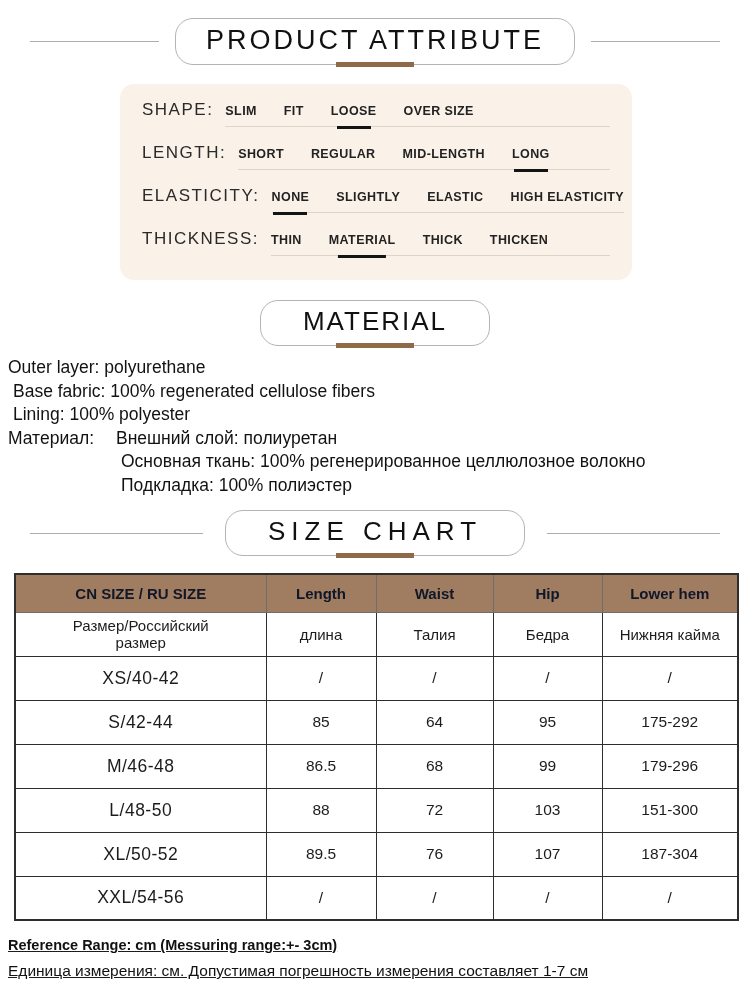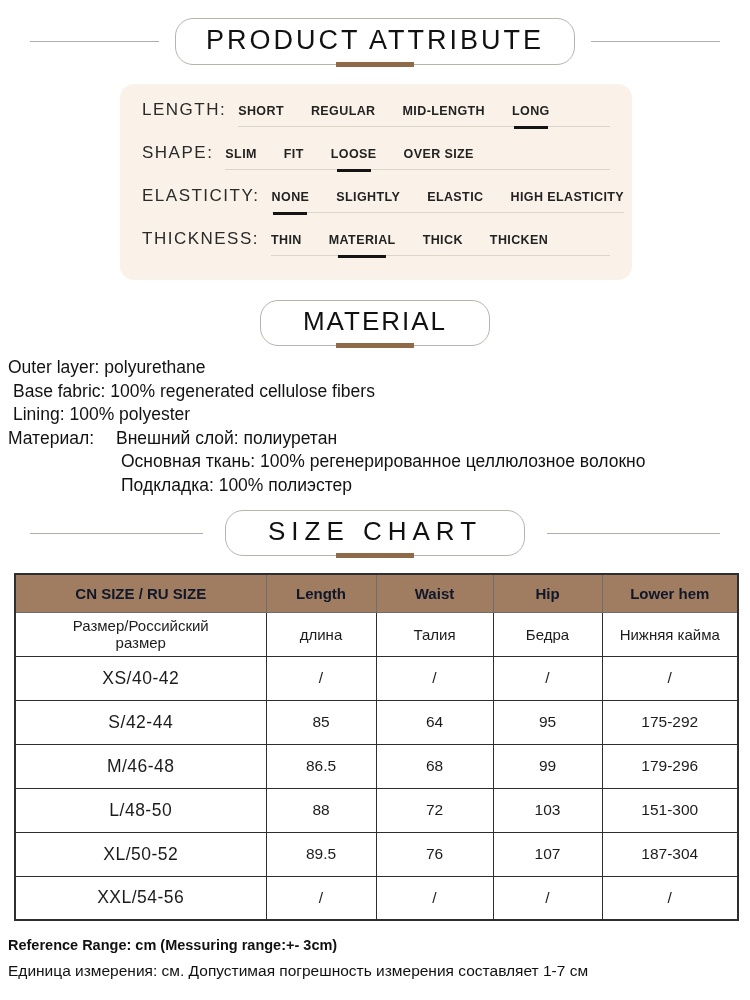--- a/index.html
+++ b/index.html
@@ -52,57 +52,57 @@
     vertical-align:middle; font-weight:normal; }
   .size-table tr.head th { background:#a07c60; color:#0f172a; font-weight:bold;
     font-size:15px; height:38px; border-color:#6e6e6e; border-top-color:#2e2e2e; }
   .size-table tr.subhead th { font-size:15px; height:44px; line-height:17px; }
   .size-table tr.subhead th .wrap { display:inline-block; max-width:170px; }
   .size-table td { height:44px; font-size:15.5px; }
   .size-table td.size-col { font-size:17.5px; letter-spacing:0.5px; }
   .size-table { border:2px solid #2e2e2e; }
 
   
-  .footer-notes { margin:16px 0 0 8px; }
+  .footer-notes { margin:16px 0 0 8px;text-decoration:underline; }
   .note-en { font-size:14.5px; font-weight:bold; color:#111; }
   .note-ru { font-size:15.5px; margin-top:9px; color:#111; }
 </style>
 </head>
 <body>
 
 <div class="page">
 
   <div class="title-row pa">
     <span class="side-line"></span>
     <span class="title-box">
       <span class="title-text">PRODUCT ATTRIBUTE</span>
       <span class="title-accent"></span>
     </span>
     <span class="side-line"></span>
   </div>
 
   <div class="attr-panel">
 
     <div class="attr-row">
+      <span class="attr-label">SHAPE:</span>
+      <span class="attr-options">
+        <span class="opt">SLIM</span>
+        <span class="opt">FIT</span>
+        <span class="opt selected">LOOSE</span>
+        <span class="opt">OVER SIZE</span>
+      </span>
+    </div>
+
+    <div class="attr-row">
       <span class="attr-label">LENGTH:</span>
       <span class="attr-options">
         <span class="opt">SHORT</span>
         <span class="opt">REGULAR</span>
         <span class="opt">MID-LENGTH</span>
         <span class="opt selected">LONG</span>
-      </span>
-    </div>
-
-    <div class="attr-row">
-      <span class="attr-label">SHAPE:</span>
-      <span class="attr-options">
-        <span class="opt">SLIM</span>
-        <span class="opt">FIT</span>
-        <span class="opt selected">LOOSE</span>
-        <span class="opt">OVER SIZE</span>
       </span>
     </div>
 
     <div class="attr-row">
       <span class="attr-label">ELASTICITY:</span>
       <span class="attr-options">
         <span class="opt selected">NONE</span>
         <span class="opt">SLIGHTLY</span>
         <span class="opt">ELASTIC</span>
         <span class="opt">HIGH ELASTICITY</span>

